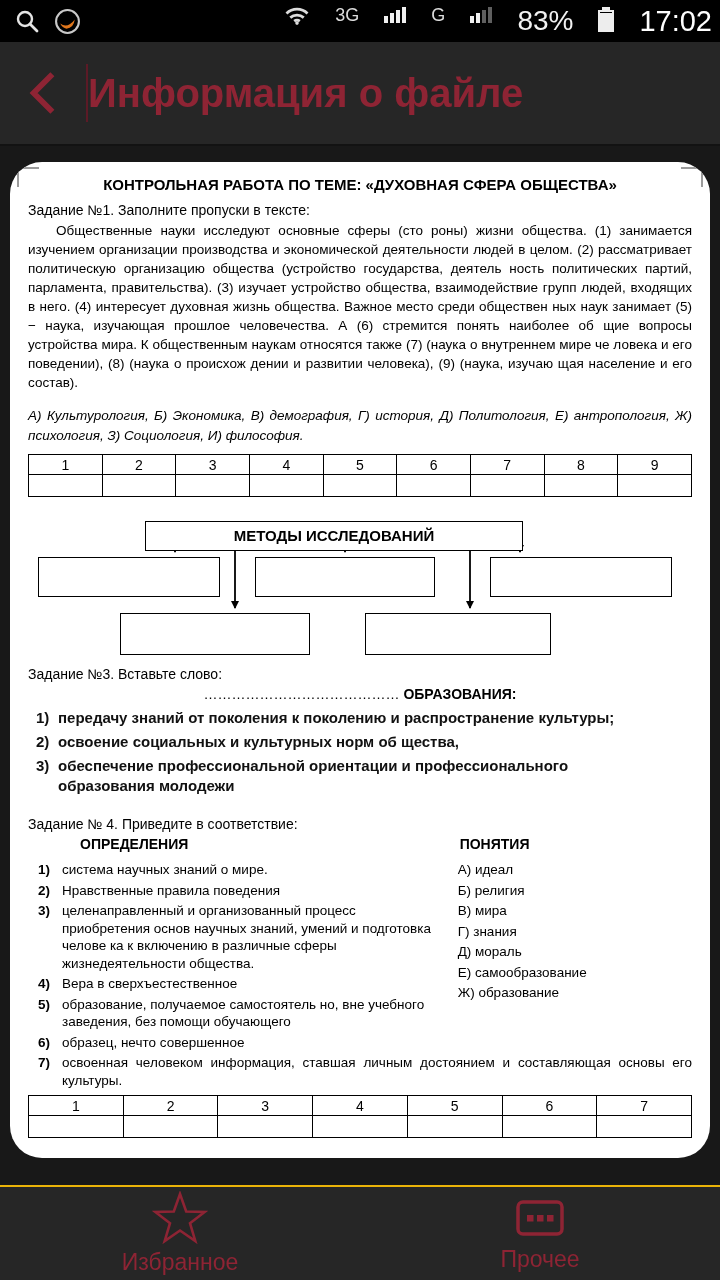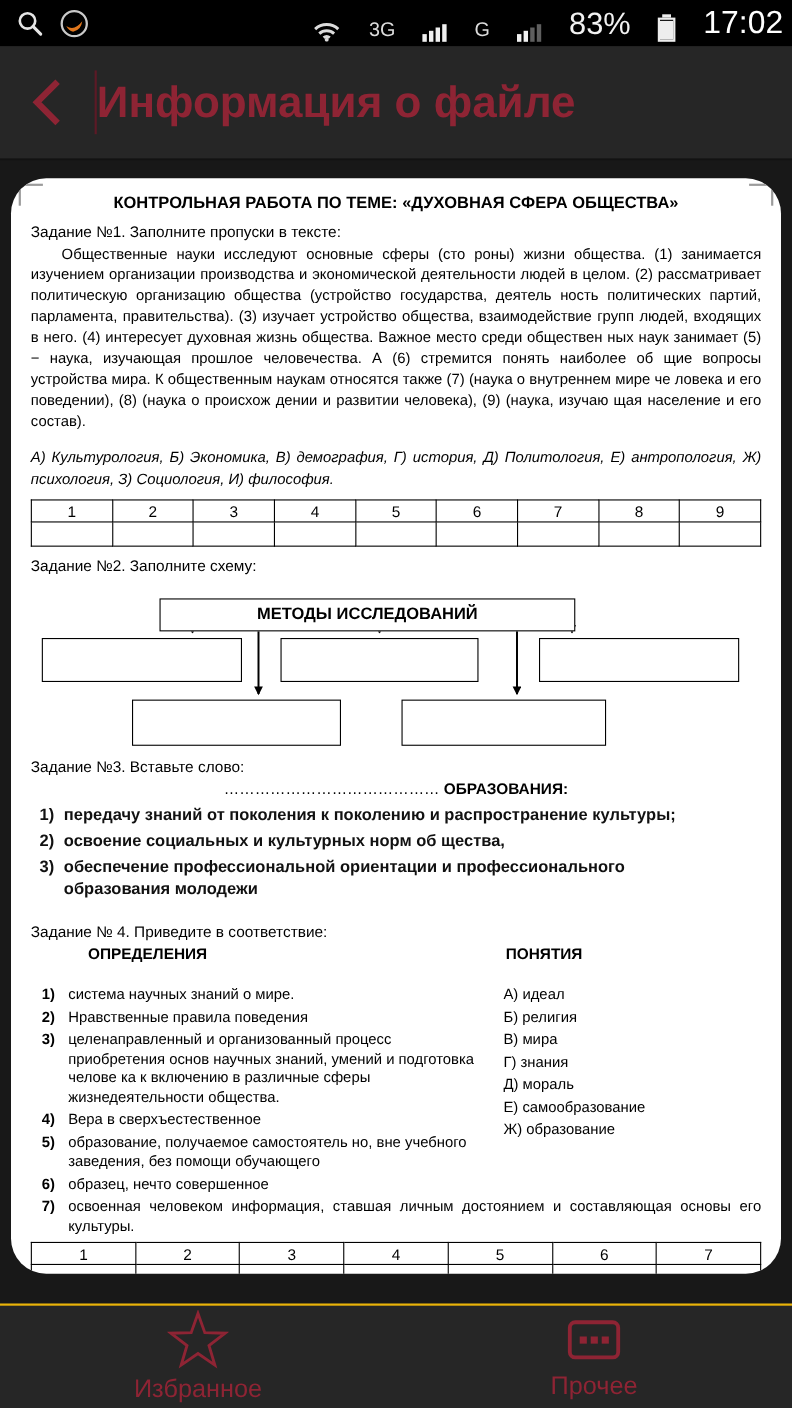--- a/index.html
+++ b/index.html
@@ -6,21 +6,21 @@
   html,body { background:#000; }
   body { font-family:"Liberation Sans", sans-serif; }
 
   .screen{ width:720px; height:1280px; position:relative; background:var(--canvas-bg,#181818);
            display:flex; flex-direction:column; overflow:hidden; margin:0 auto; }
 
   
   .status-bar{ height:42px; background:var(--status-bg,#000); display:flex; align-items:center;
                justify-content:space-between; padding:0 8px; flex:0 0 auto; }
   .sb-left{ display:flex; align-items:center; gap:14px; padding-left:6px; }
-  .sb-right{ display:flex; align-items:flex-end; gap:25px; }
+  .sb-right{ display:flex; align-items:flex-start; gap:25px; }
   .sb-net{ color:#dcdcdc; font-size:18px; }
   .sb-pct{ color:#f2f2f2; font-size:28px; }
   .sb-time{ color:#ffffff; font-size:29px; }
   .bars{ display:flex; align-items:flex-end; gap:2px; height:18px; }
   .bars i{ display:block; width:4px; background:#f0f0f0; }
   .bars i:nth-child(1){height:7px;} .bars i:nth-child(2){height:10px;}
   .bars i:nth-child(3){height:13px;} .bars i:nth-child(4){height:16px;}
   .bars.dim i:nth-child(3), .bars.dim i:nth-child(4){ background:#5f5f5f; }
   .battery{ width:16px; height:25px; position:relative; margin-top:2px; }
   .battery .nub{ position:absolute; top:0; left:4px; width:8px; height:3px; background:#ededed; }
@@ -70,21 +70,21 @@
   
   .fill-line{ text-align:center; font-size:14px; margin:4px 0 6px; }
   .fill-line b{ font-weight:bold; }
   .t3-item{ display:flex; font-size:15px; font-weight:bold; line-height:20px; margin:4px 0;
             color:#111; }
   .t3-item .num{ width:30px; flex:0 0 auto; text-align:left; padding-left:8px; }
   .t3-item .txt{ flex:1; padding-right:30px; }
 
   
   .t4-heading{ font-size:14px; margin:20px 0 4px; }
-  .t4-headers{ display:flex; font-size:14px; font-weight:bold; margin-bottom:20px; }
+  .t4-headers{ display:flex; font-size:14px; font-weight:bold; margin-bottom:9px; }
   .t4-headers .lh{ width:62%; padding-left:52px; }
   .t4-headers .rh{ width:38%; padding-left:20px; }
   .t4-cols{ display:flex; }
   .t4-left{ width:62%; }
   .t4-right{ width:38%; padding-left:18px; }
   .t4-item{ display:flex; font-size:13.5px; line-height:17.5px; margin-bottom:3px; }
   .t4-item .num{ width:34px; flex:0 0 auto; padding-left:10px; font-weight:bold; }
   .t4-item .txt{ flex:1; }
   .t4-concept{ font-size:13.5px; line-height:17.5px; margin-bottom:3px; }
   .t4-item7{ display:flex; font-size:13.5px; line-height:17.5px; margin:0 0 6px; }
@@ -186,21 +186,20 @@
               <td></td>
               <td></td>
               <td></td>
               <td></td>
               <td></td>
               <td></td>
         </tr>
       </tbody>
         </table>
 
-      <p class="task-heading">Задание №2. Заполните схему:</p>
 
       <div class="scheme">
         <svg width="664" height="152">
           <defs>
             <marker id="arr" markerWidth="9" markerHeight="9" refX="7" refY="4" orient="auto" markerUnits="userSpaceOnUse">
               <path d="M0,0 L8,4 L0,8 Z" fill="#000"></path>
             </marker>
           </defs>
           <line x1="147" y1="30" x2="147" y2="47" stroke="#000" stroke-width="1.8" marker-end="url(#arr)"></line>
           <line x1="207" y1="30" x2="207" y2="103" stroke="#000" stroke-width="1.8" marker-end="url(#arr)"></line>

